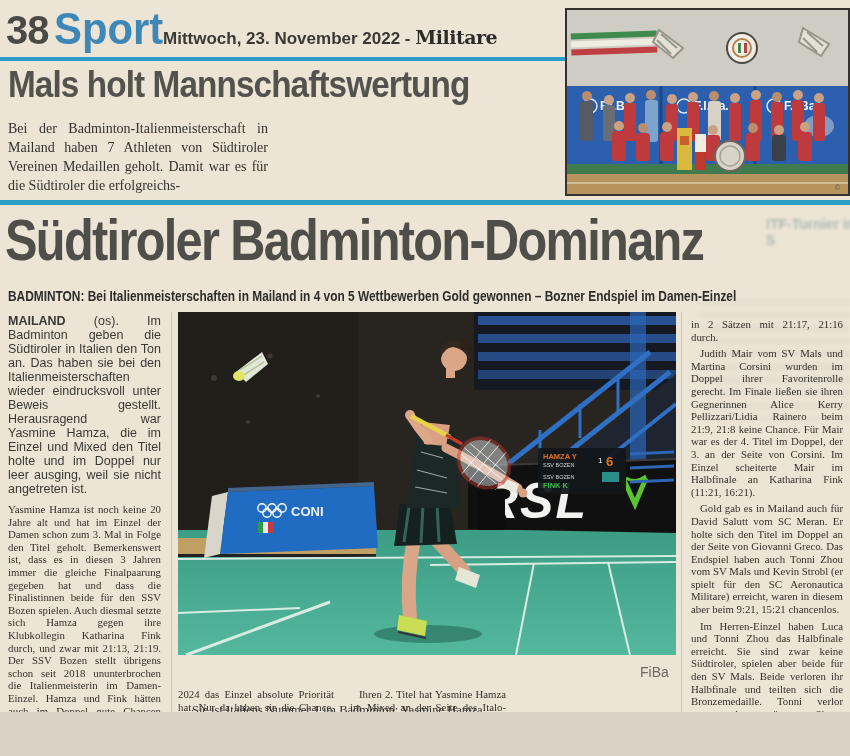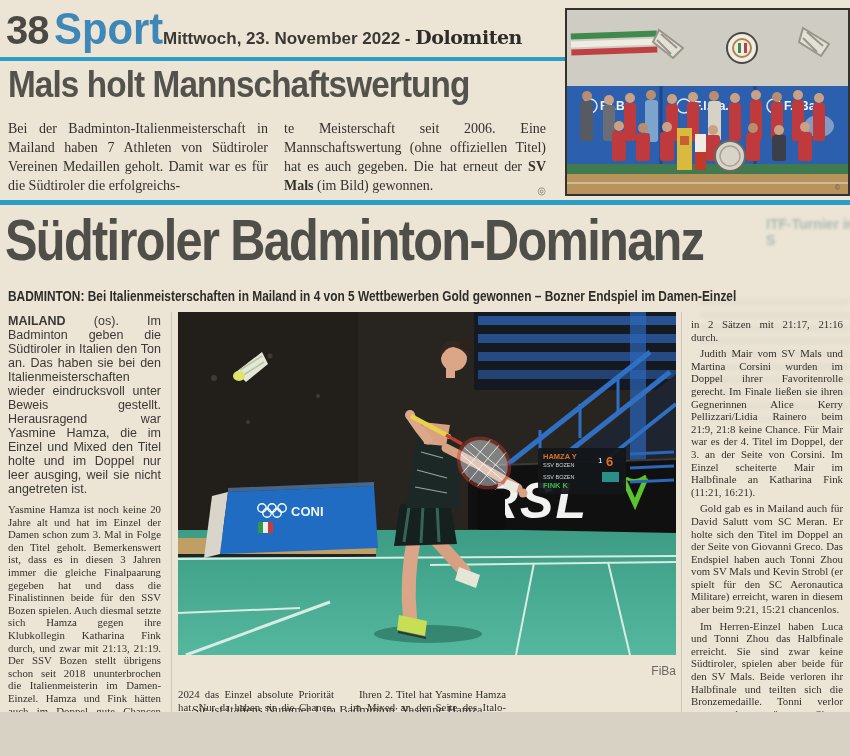--- a/index.html
+++ b/index.html
@@ -49,34 +49,34 @@
   .indent{text-indent:9px;}
   .rights{font-family:"Liberation Sans",sans-serif;font-size:7.5px;color:#55524c;margin-left:7px;}
   .botcol{top:688px;width:156px;}
   .bc1{left:178px;}
   .bc2{left:350px;}
   .bc3{left:520px;top:697px;}
   
   .teamphoto{left:565px;top:8px;width:281px;height:184px;border:2px solid #33322e;background:#cfccc3;}
   .mainphoto{left:178px;top:312px;width:498px;height:343px;background:#282520;}
   .caption{left:192px;top:659px;font-family:Liberation Serif, serif;font-size:12.5px;color:#33312d;margin-top:44px;}
-  .photocredit{left:640px;top:664px;width:36px;text-align:right;font-family:"Liberation Sans",sans-serif;
-               font-size:12px;color:#6b6862;}
+  .photocredit{left:640px;top:664px;width:36px;font-family:"Liberation Sans",sans-serif;
+               font-size:14px;color:#6b6862;}
   svg text{font-family:"Liberation Sans",sans-serif;}
 </style>
 </head>
 <body>
 
 <div class="page">
 
   <div class="abs pageno">38</div>
   <div class="abs section">Sport</div>
   <div class="abs dateline">
     <span>Mittwoch, 23. November 2022 -</span>
-    <span class="brand">Dolomiten</span>
+    <span class="brand">Militare</span>
   </div>
 
   <div class="abs rule rule-top"></div>
 
   <svg class="abs teamphoto" viewBox="0 0 281 184" width="281" height="184">
     <rect x="0" y="0" width="281" height="80" fill="#cfccc3"></rect>
     <g transform="rotate(-2 45 32)">
       <rect x="4" y="22" width="86" height="6" fill="#3f8a4c"></rect>
       <rect x="4" y="30" width="86" height="6" fill="#efece2"></rect>
       <rect x="4" y="38" width="86" height="6" fill="#bf4043"></rect>
@@ -203,21 +203,20 @@
     </g>
     <g>
       <circle cx="163" cy="146" r="15" fill="#d9d4c8" stroke="#6b675f" stroke-width="2"></circle>
       <circle cx="163" cy="146" r="10" fill="none" stroke="#a8a298" stroke-width="1.5"></circle>
     </g>
     <text x="268" y="180" font-size="7" fill="#55534e">©</text>
   </svg>
 
   <div class="abs mals-hl">Mals holt Mannschaftswertung</div>
   <div class="abs mals-col mals-c1">Bei der Badminton-Italienmeisterschaft in Mailand haben 7 Athleten von Südtiroler Vereinen Medaillen geholt. Damit war es für die Südtiroler die erfolgreichs-</div>
-  <div class="abs mals-col mals-c2"><span>te Meisterschaft seit 2006. Eine Mannschaftswertung (ohne offiziellen Titel) hat es auch gegeben. Die hat erneut der </span><b>SV Mals</b><span> (im Bild) gewonnen.</span><span class="endmark">◎</span></div>
 
   <div class="abs rule rule-mid"></div>
 
   <div class="abs main-hl">Südtiroler Badminton-Dominanz</div>
   <div class="abs bleed">ITF-Turnier in S</div>
   <div class="abs bleed2"></div>
   <div class="abs deck"><span>BADMINTON: </span><span>Bei Italienmeisterschaften in Mailand in 4 von 5 Wettbewerben Gold gewonnen – Bozner Endspiel im Damen-Einzel</span></div>
 
   <div class="abs vdiv" style="left:171px;"></div>
   <div class="abs vdiv" style="left:681px;"></div>

